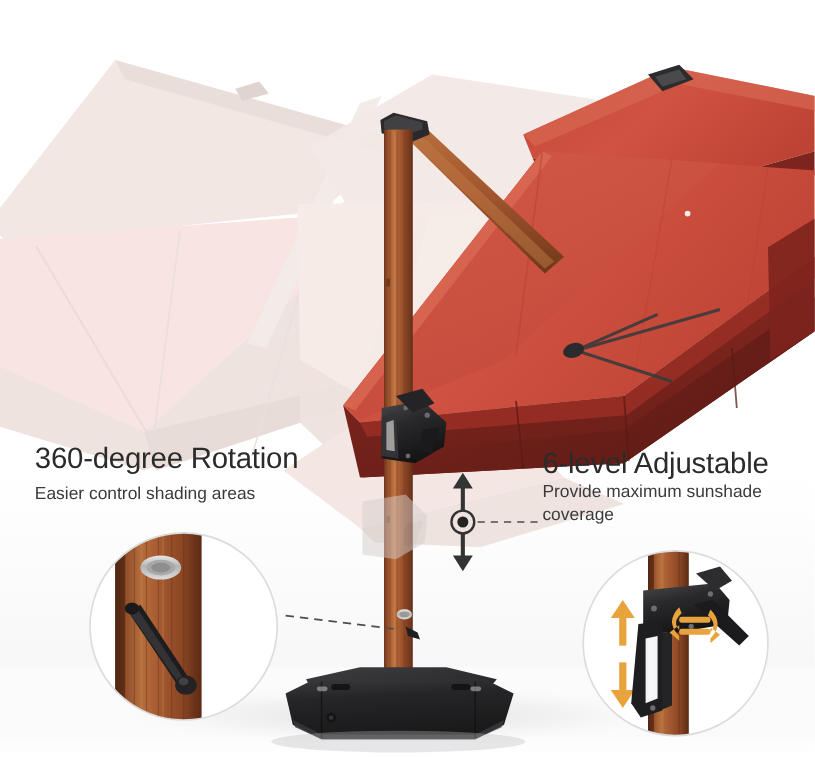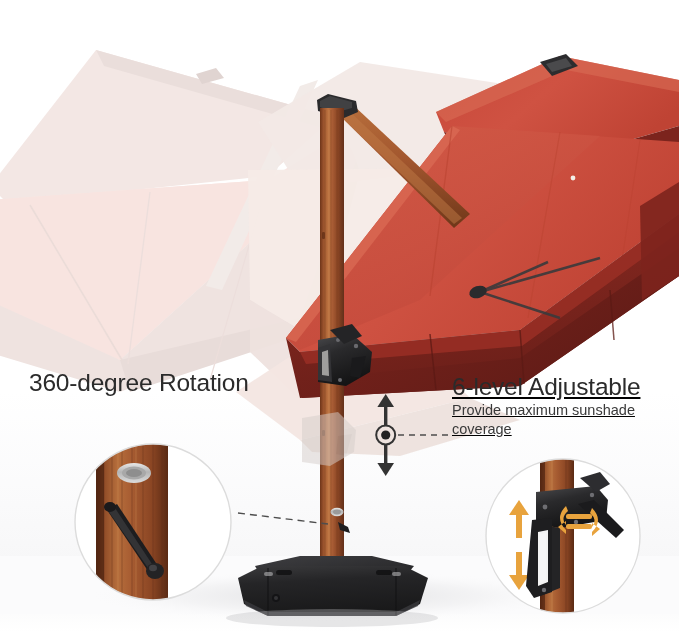--- a/index.html
+++ b/index.html
@@ -27,21 +27,21 @@
     line-height:1.05;
   }
   .feat .sub{
     font-size:14.5px;
     font-weight:400;
     color:#3a3a3a;
     line-height:1.32;
     margin-top:7px;
   }
   #feat-rotation{left:29px;top:370px;}
-  #feat-adjust{left:452px;top:374px;width:216px;text-decoration:underline;}
+  #feat-adjust{left:452px;top:374px;width:216px;}
   #feat-adjust .sub{margin-top:1px;}
 </style>
 </head>
 <body>
 
 <div id="stage">
 
   <svg id="art" viewBox="0 0 679 632">
     <defs>
 
@@ -373,20 +373,21 @@
         <rect x="384" y="444" width="3.4" height="22"></rect>
         <path d="M 385.7,476 L 394,463 L 377.4,463 Z"></path>
       </g>
 
       <line x1="398" y1="435" x2="450" y2="435" stroke="#4d4d4d" stroke-width="1.4" stroke-dasharray="6 5"></line>
     </g>
   </svg>
 
   <div class="feat" id="feat-rotation">
     <div class="headline">360-degree Rotation</div>
+    <div class="sub">Easier control shading areas</div>
   </div>
 
   <div class="feat" id="feat-adjust">
     <div class="headline">6-level Adjustable</div>
     <div class="sub">Provide maximum sunshade coverage</div>
   </div>
 
 </div>
 
 </body></html>

